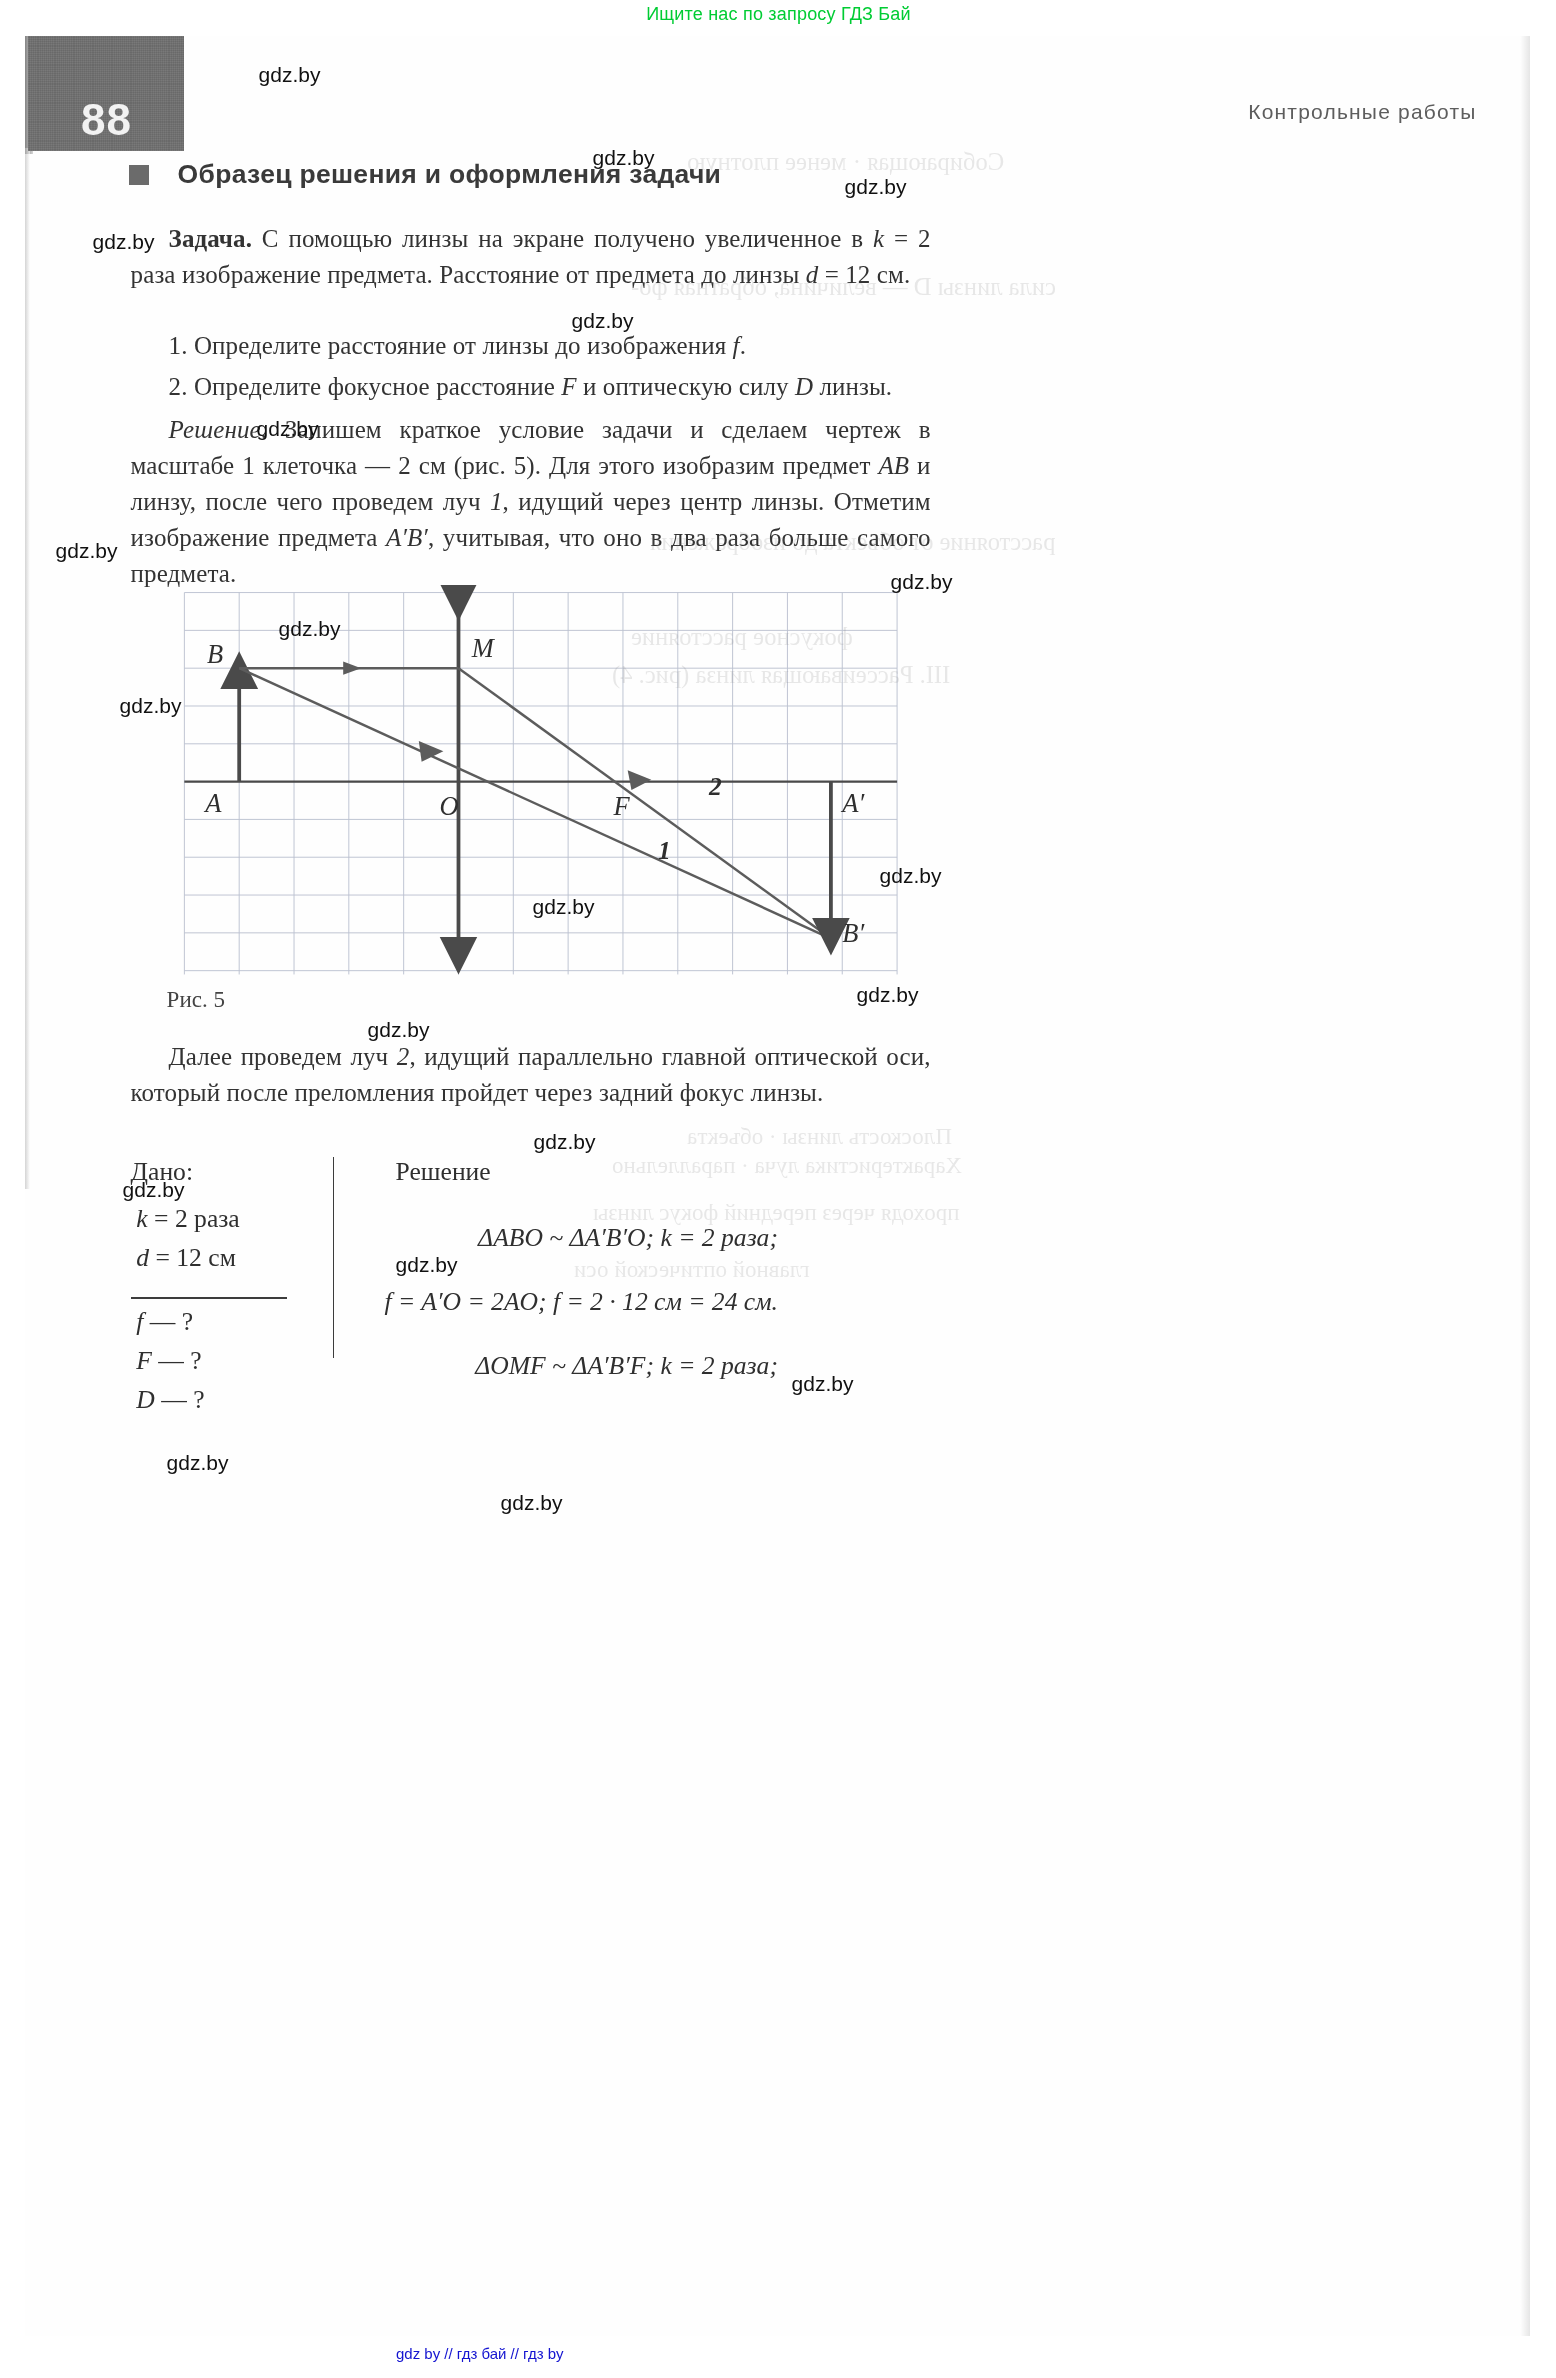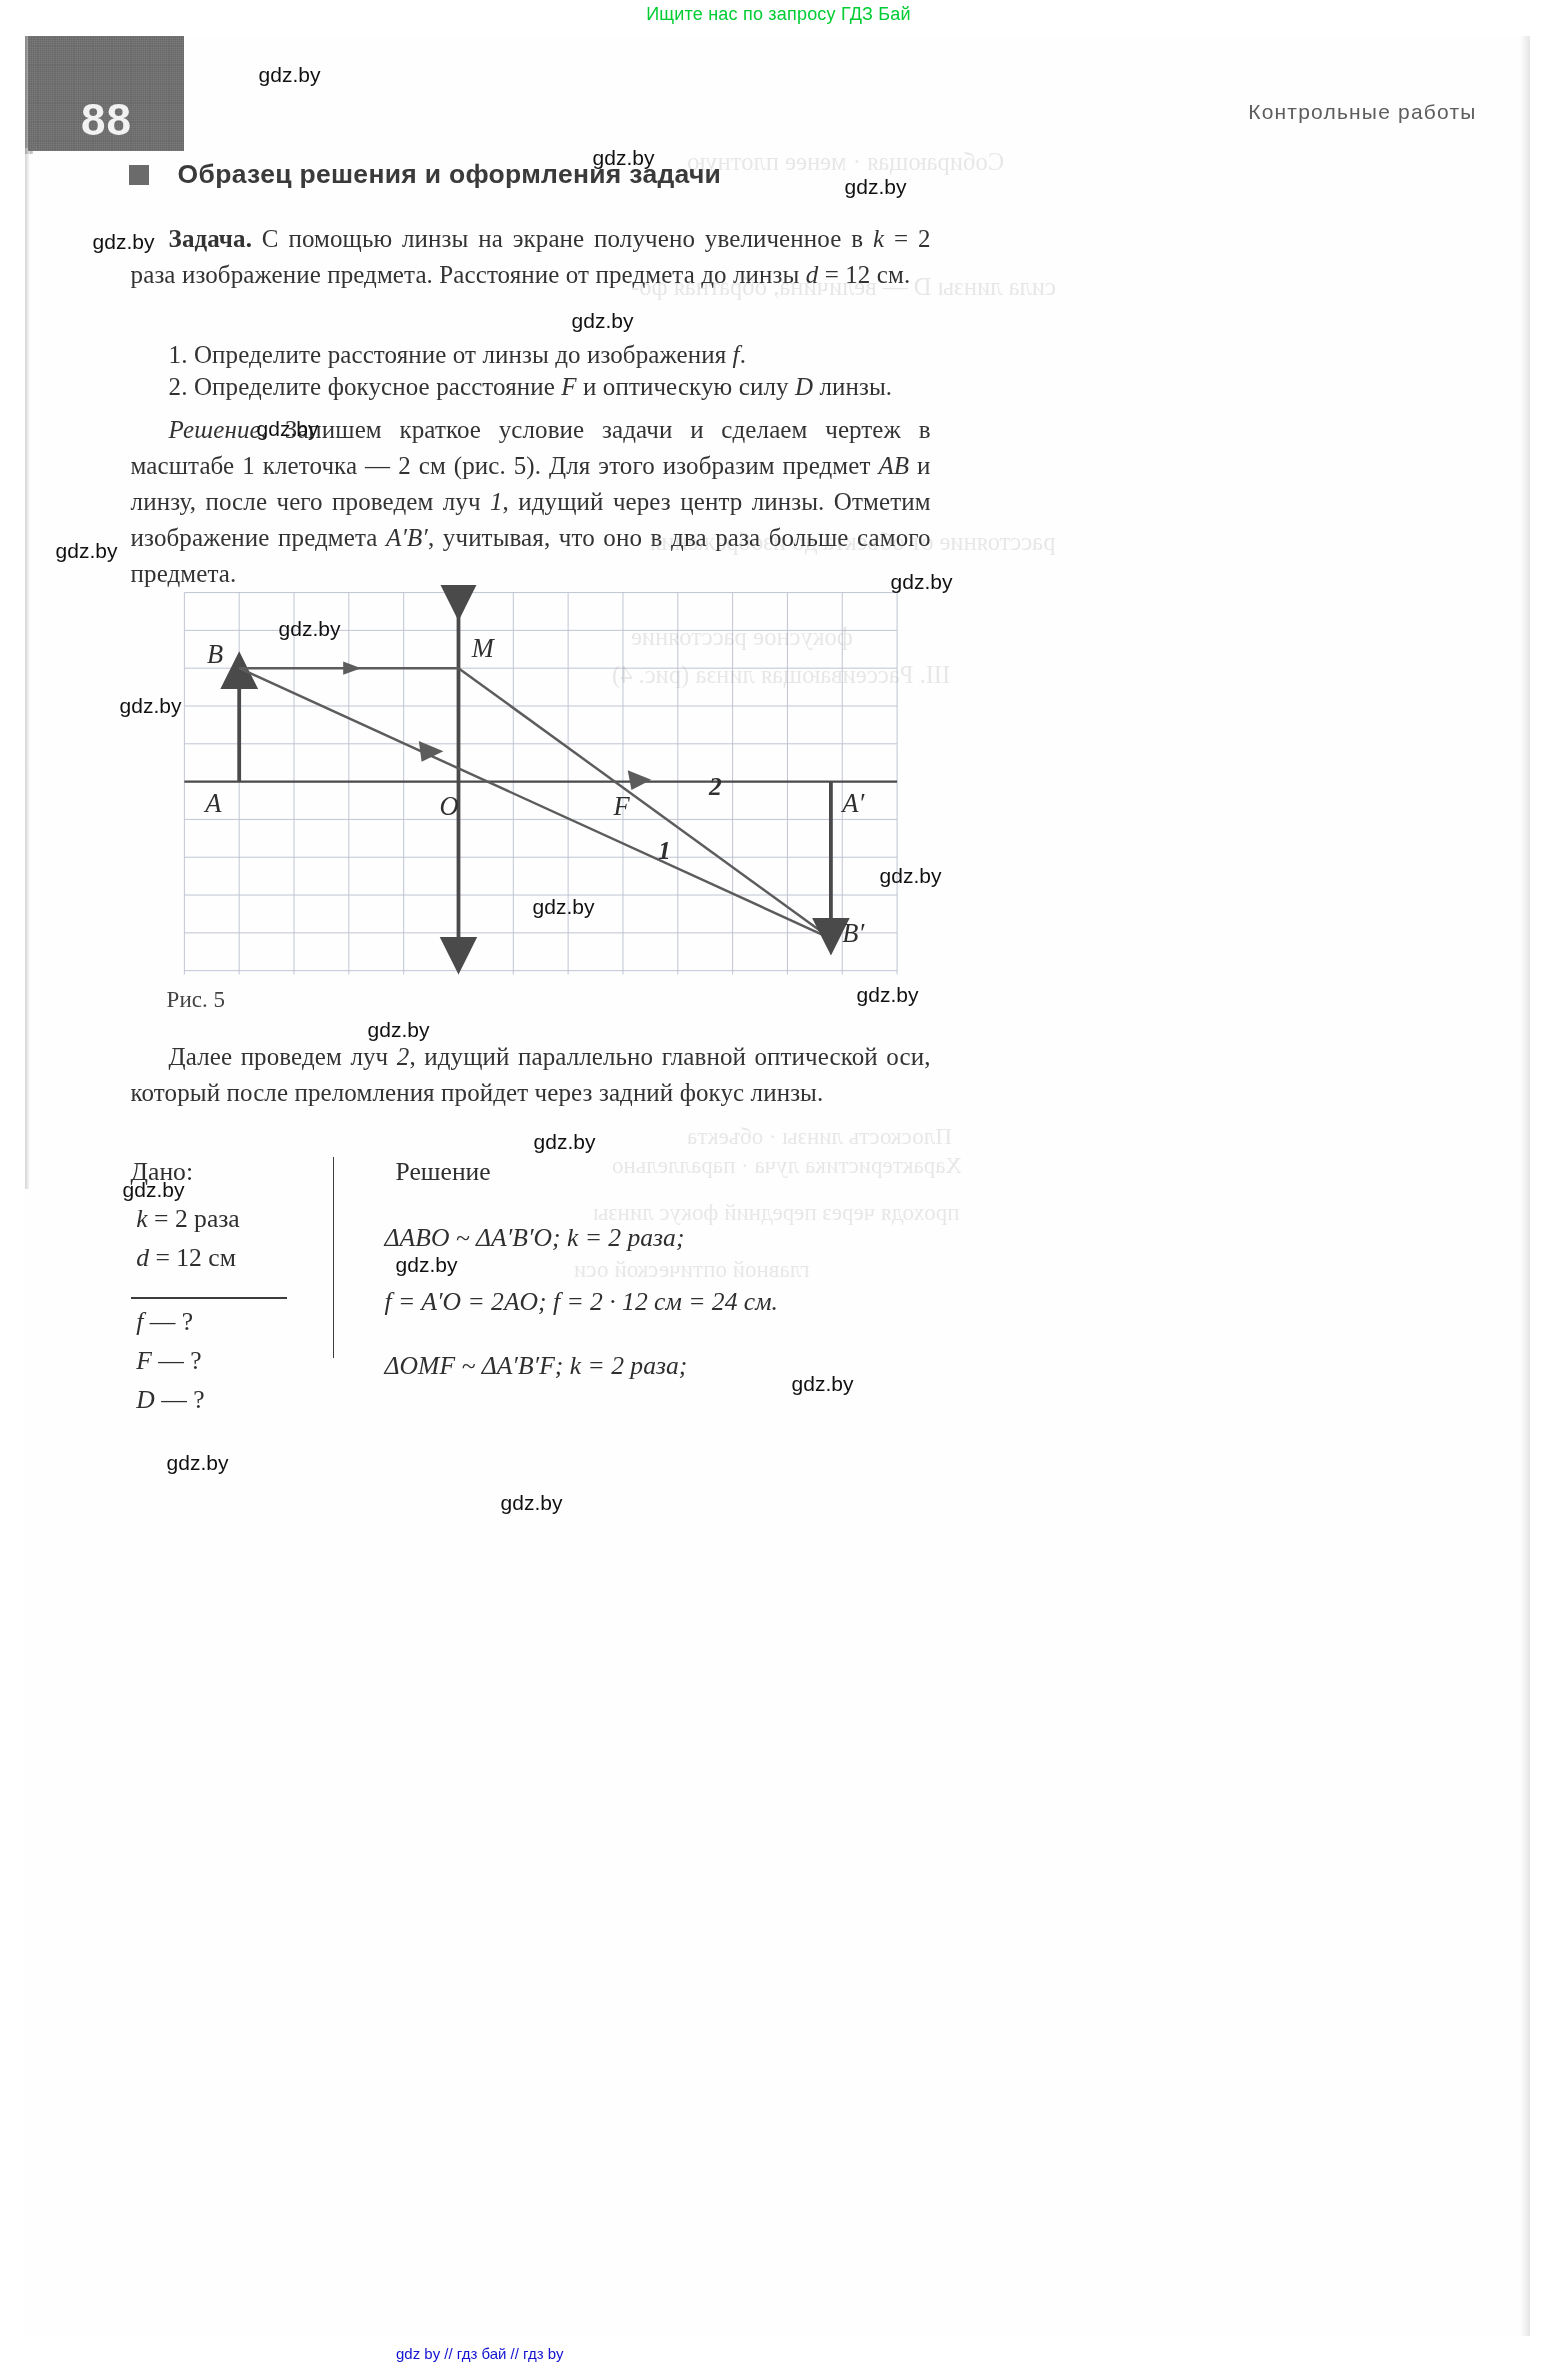--- a/index.html
+++ b/index.html
@@ -133,21 +133,21 @@
     text-align: justify;
     text-justify: inter-word;
     letter-spacing: 0.1px;
   }
   .ind { text-indent: 38px; }
   b.bold { font-weight: bold; }
   i.it { font-style: italic; }
   .mvar { font-style: italic; font-family: "Liberation Serif", serif; }
 
   .para-task   { position: absolute; left: 106px; top: 185px;  width: 800px; }
-  .para-q1     { position: absolute; left: 106px; top: 301px;  width: 800px; }
+  .para-q1     { position: absolute; left: 106px; top: 292px;  width: 800px; }
   .para-q2     { position: absolute; left: 106px; top: 333px;  width: 800px; }
   .para-sol    { position: absolute; left: 106px; top: 376px;  width: 800px; }
 
   .para-after  { position: absolute; left: 106px; top: 1003px; width: 800px; }
 
   
   .figure {
     position: absolute;
     left: 142px;
     top: 549px;
@@ -197,20 +197,21 @@
     width: 156px; height: 1.9px; background: #3c3c3c;
   }
   .gs-ask {
     position: absolute; left: 5.7px; top: 145px;
     font-size: 25.6px; color: #2f2f2f; line-height: 39px;
   }
   .gs-right-rows {
     position: absolute; left: 254px; top: 49px;
     font-size: 25.6px; color: #2f2f2f; line-height: 64px;
     font-style: italic;
+    text-align: right;
   }
 
   
   .wm {
     position: absolute;
     font-family: "Liberation Sans", sans-serif;
     font-size: 21px;
     color: #111111;
     white-space: nowrap;
     z-index: 40;

